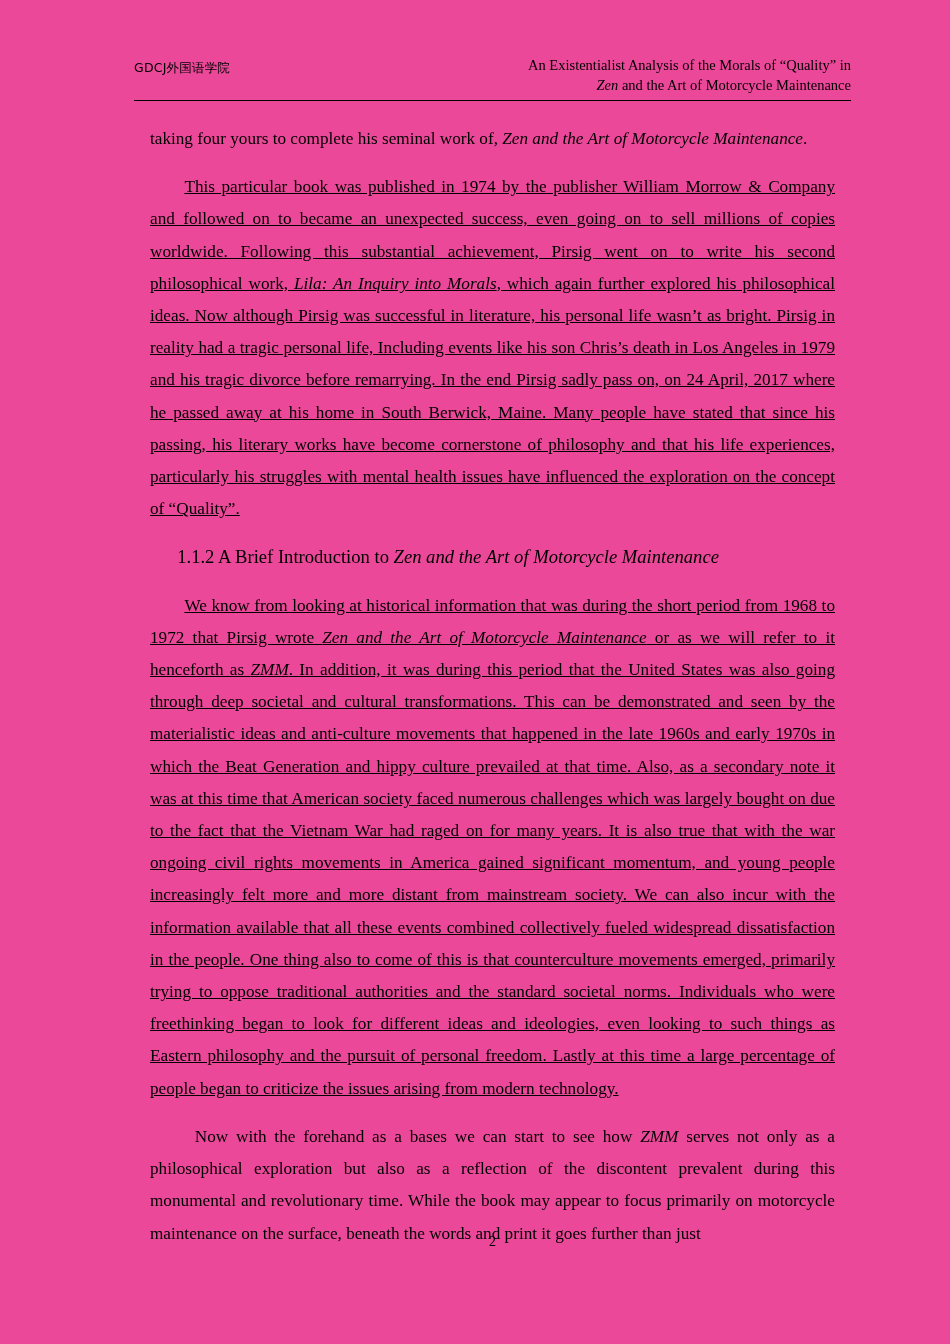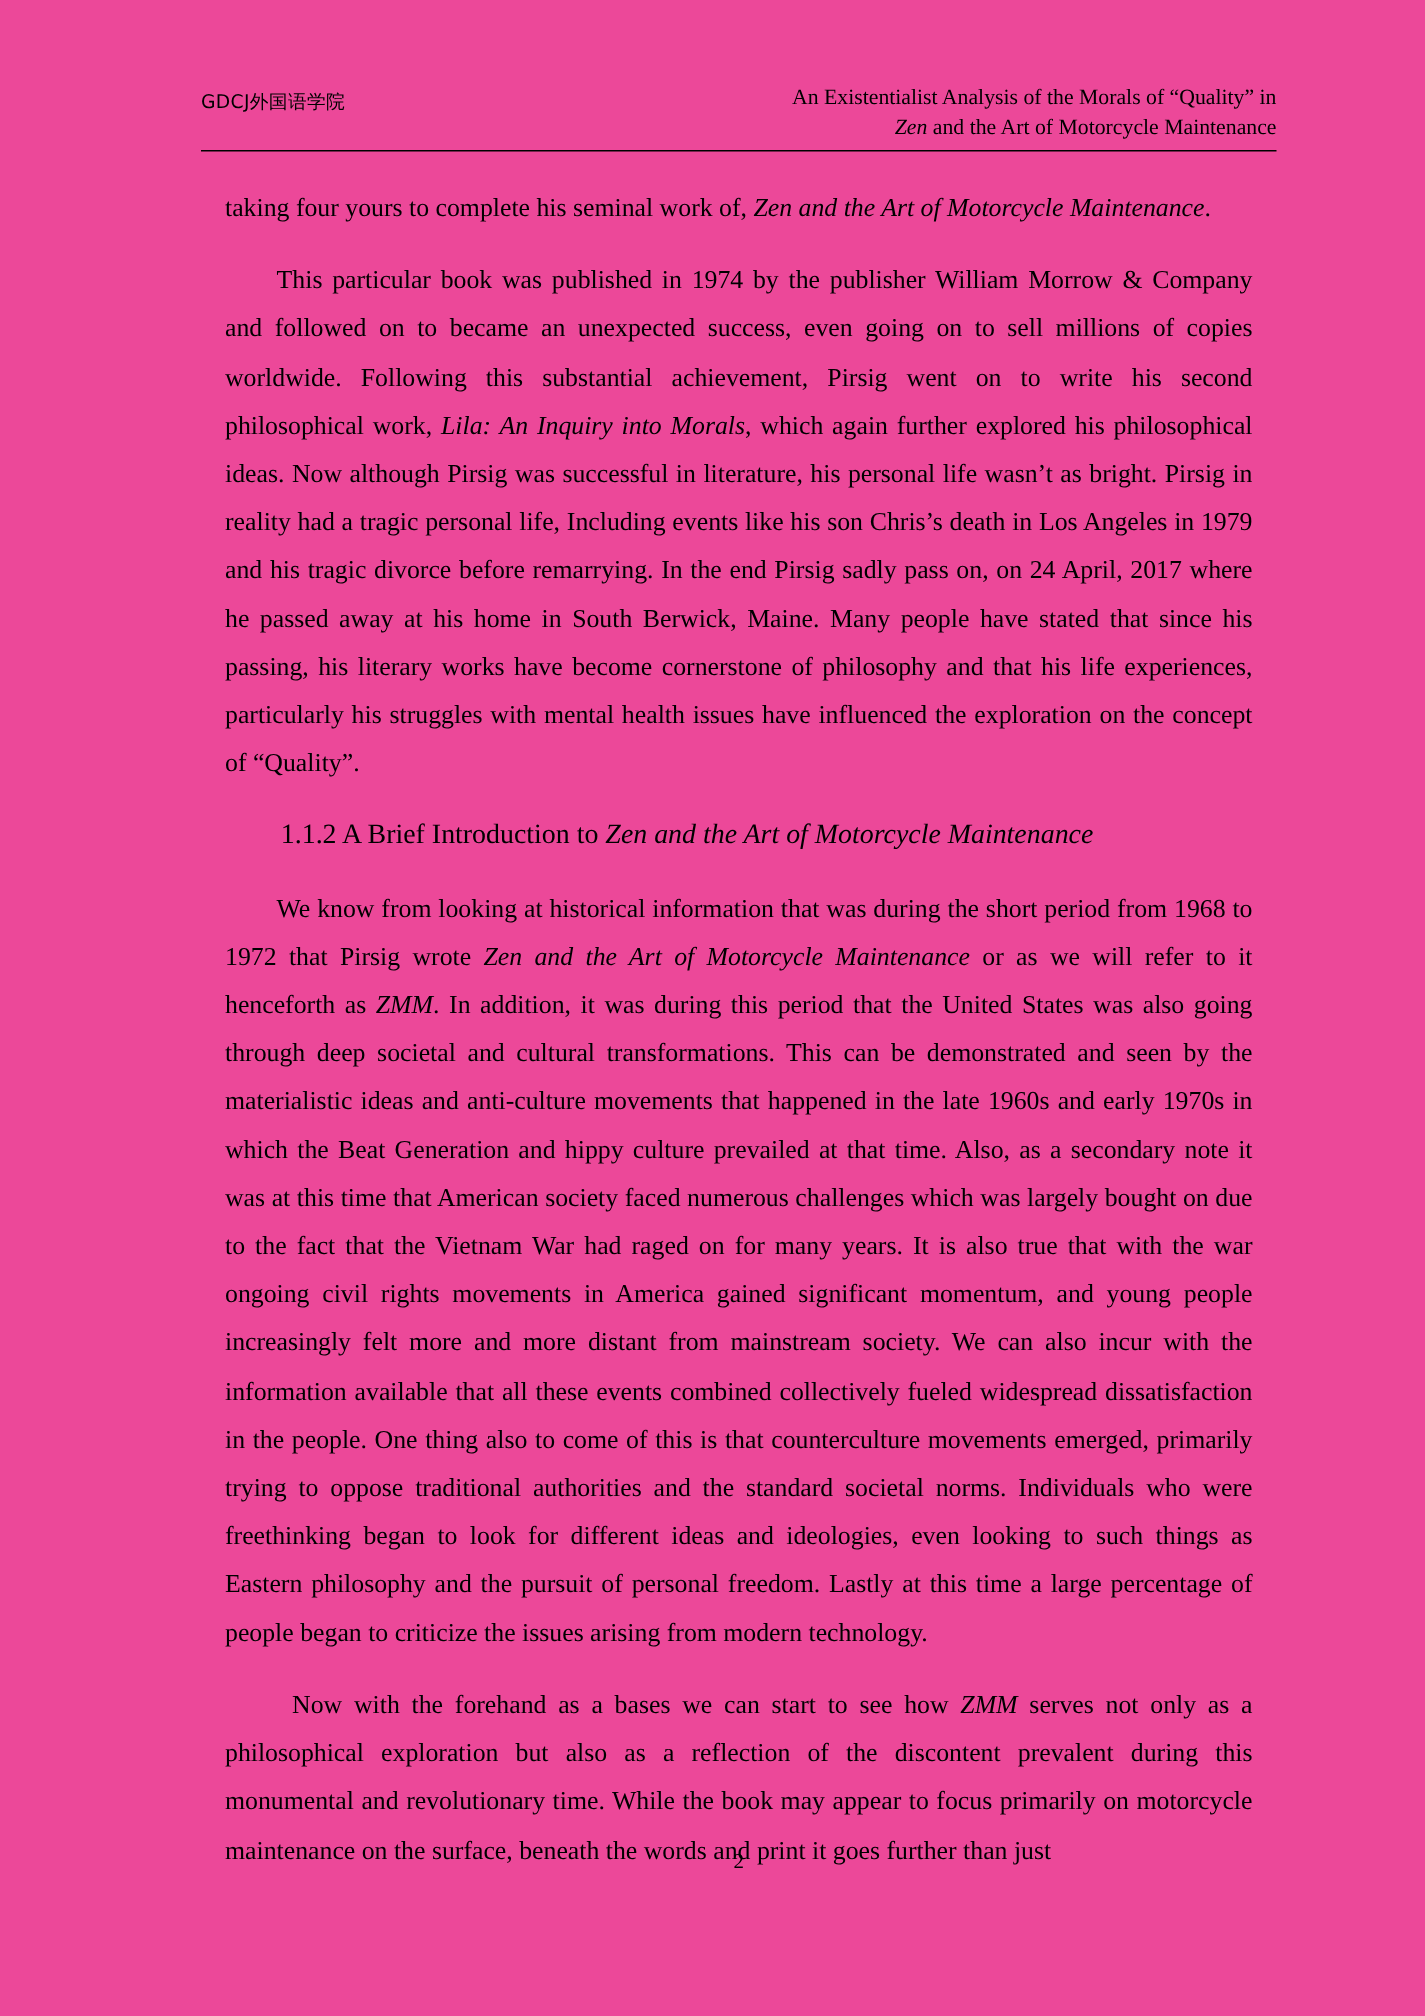--- a/index.html
+++ b/index.html
@@ -64,26 +64,26 @@
   p.para {
     margin: 16px;
     font-size: 17.2px;
     line-height: 32.2px;
     text-align: justify;
     text-justify: inter-word;
     text-indent: 0;
     -webkit-hyphens: none;
     hyphens: none;
   }
-  p.indent-1 { text-indent: 2.0em; }
+  p.indent-1 { text-indent: 2.0em; text-decoration: underline; }
   p.indent-2 { text-indent: 2.6em; }
   p.para i { font-style: italic; }
 
   h2.section-heading {
-    margin: 16px;
+    margin: 6px;
     font-size: 18.6px;
     line-height: 32.2px;
     font-weight: normal;
     text-indent: 2.0em;
     text-align: left;
     white-space: nowrap;
   }
   h2.section-heading i { font-style: italic; }
 
   

